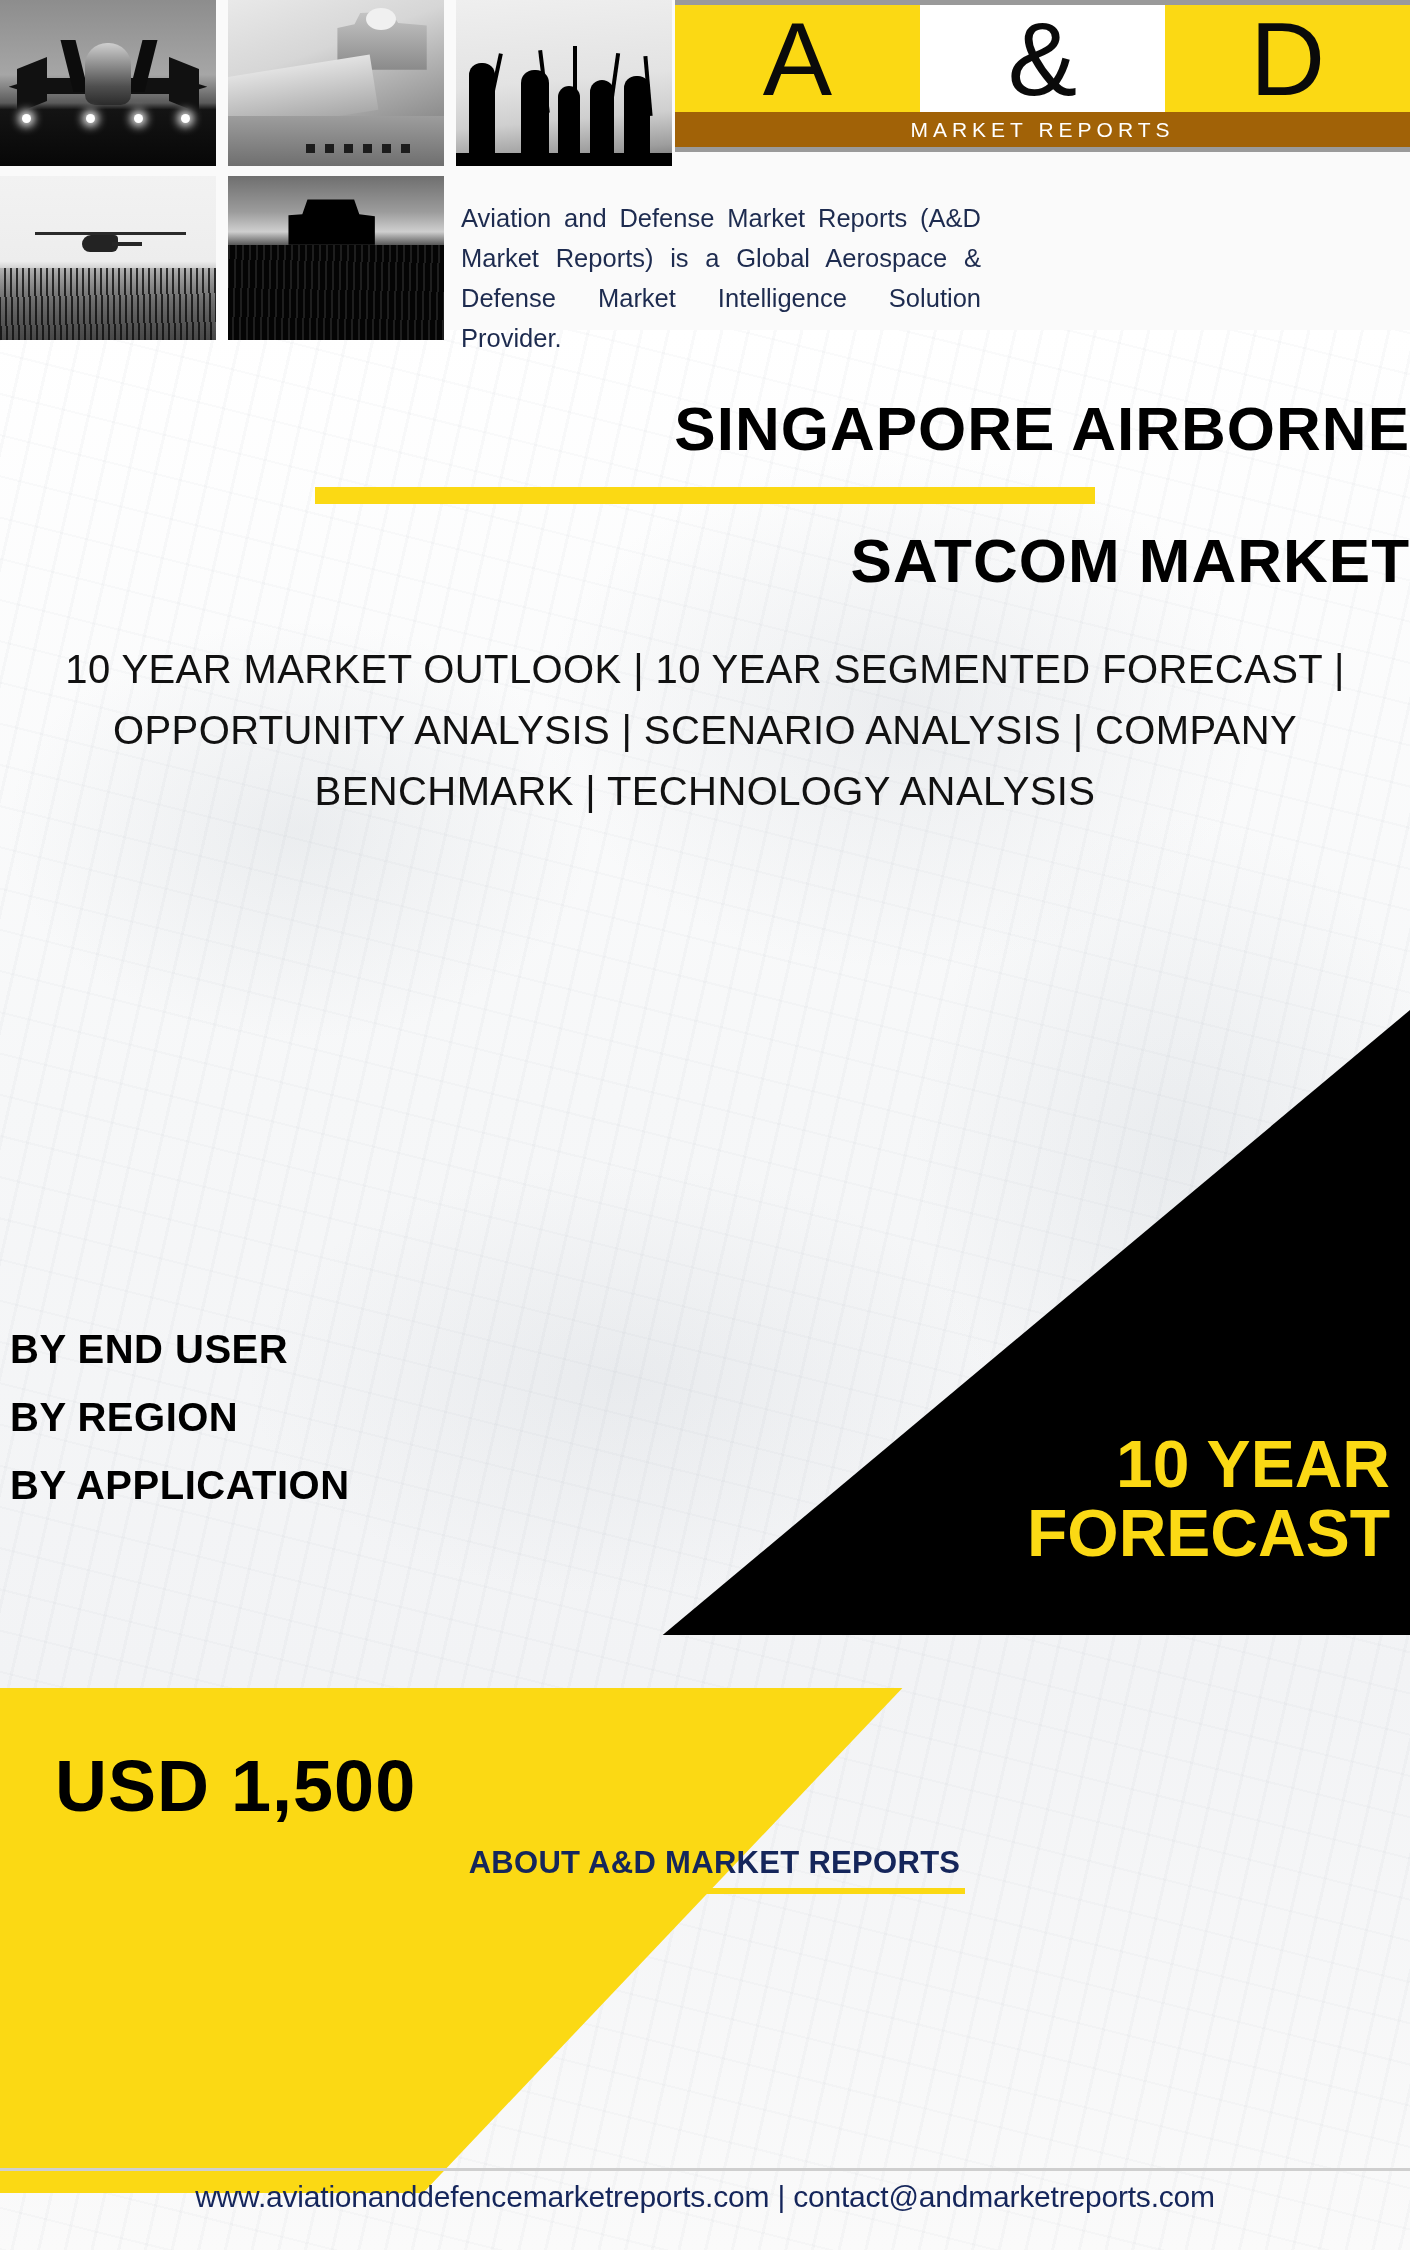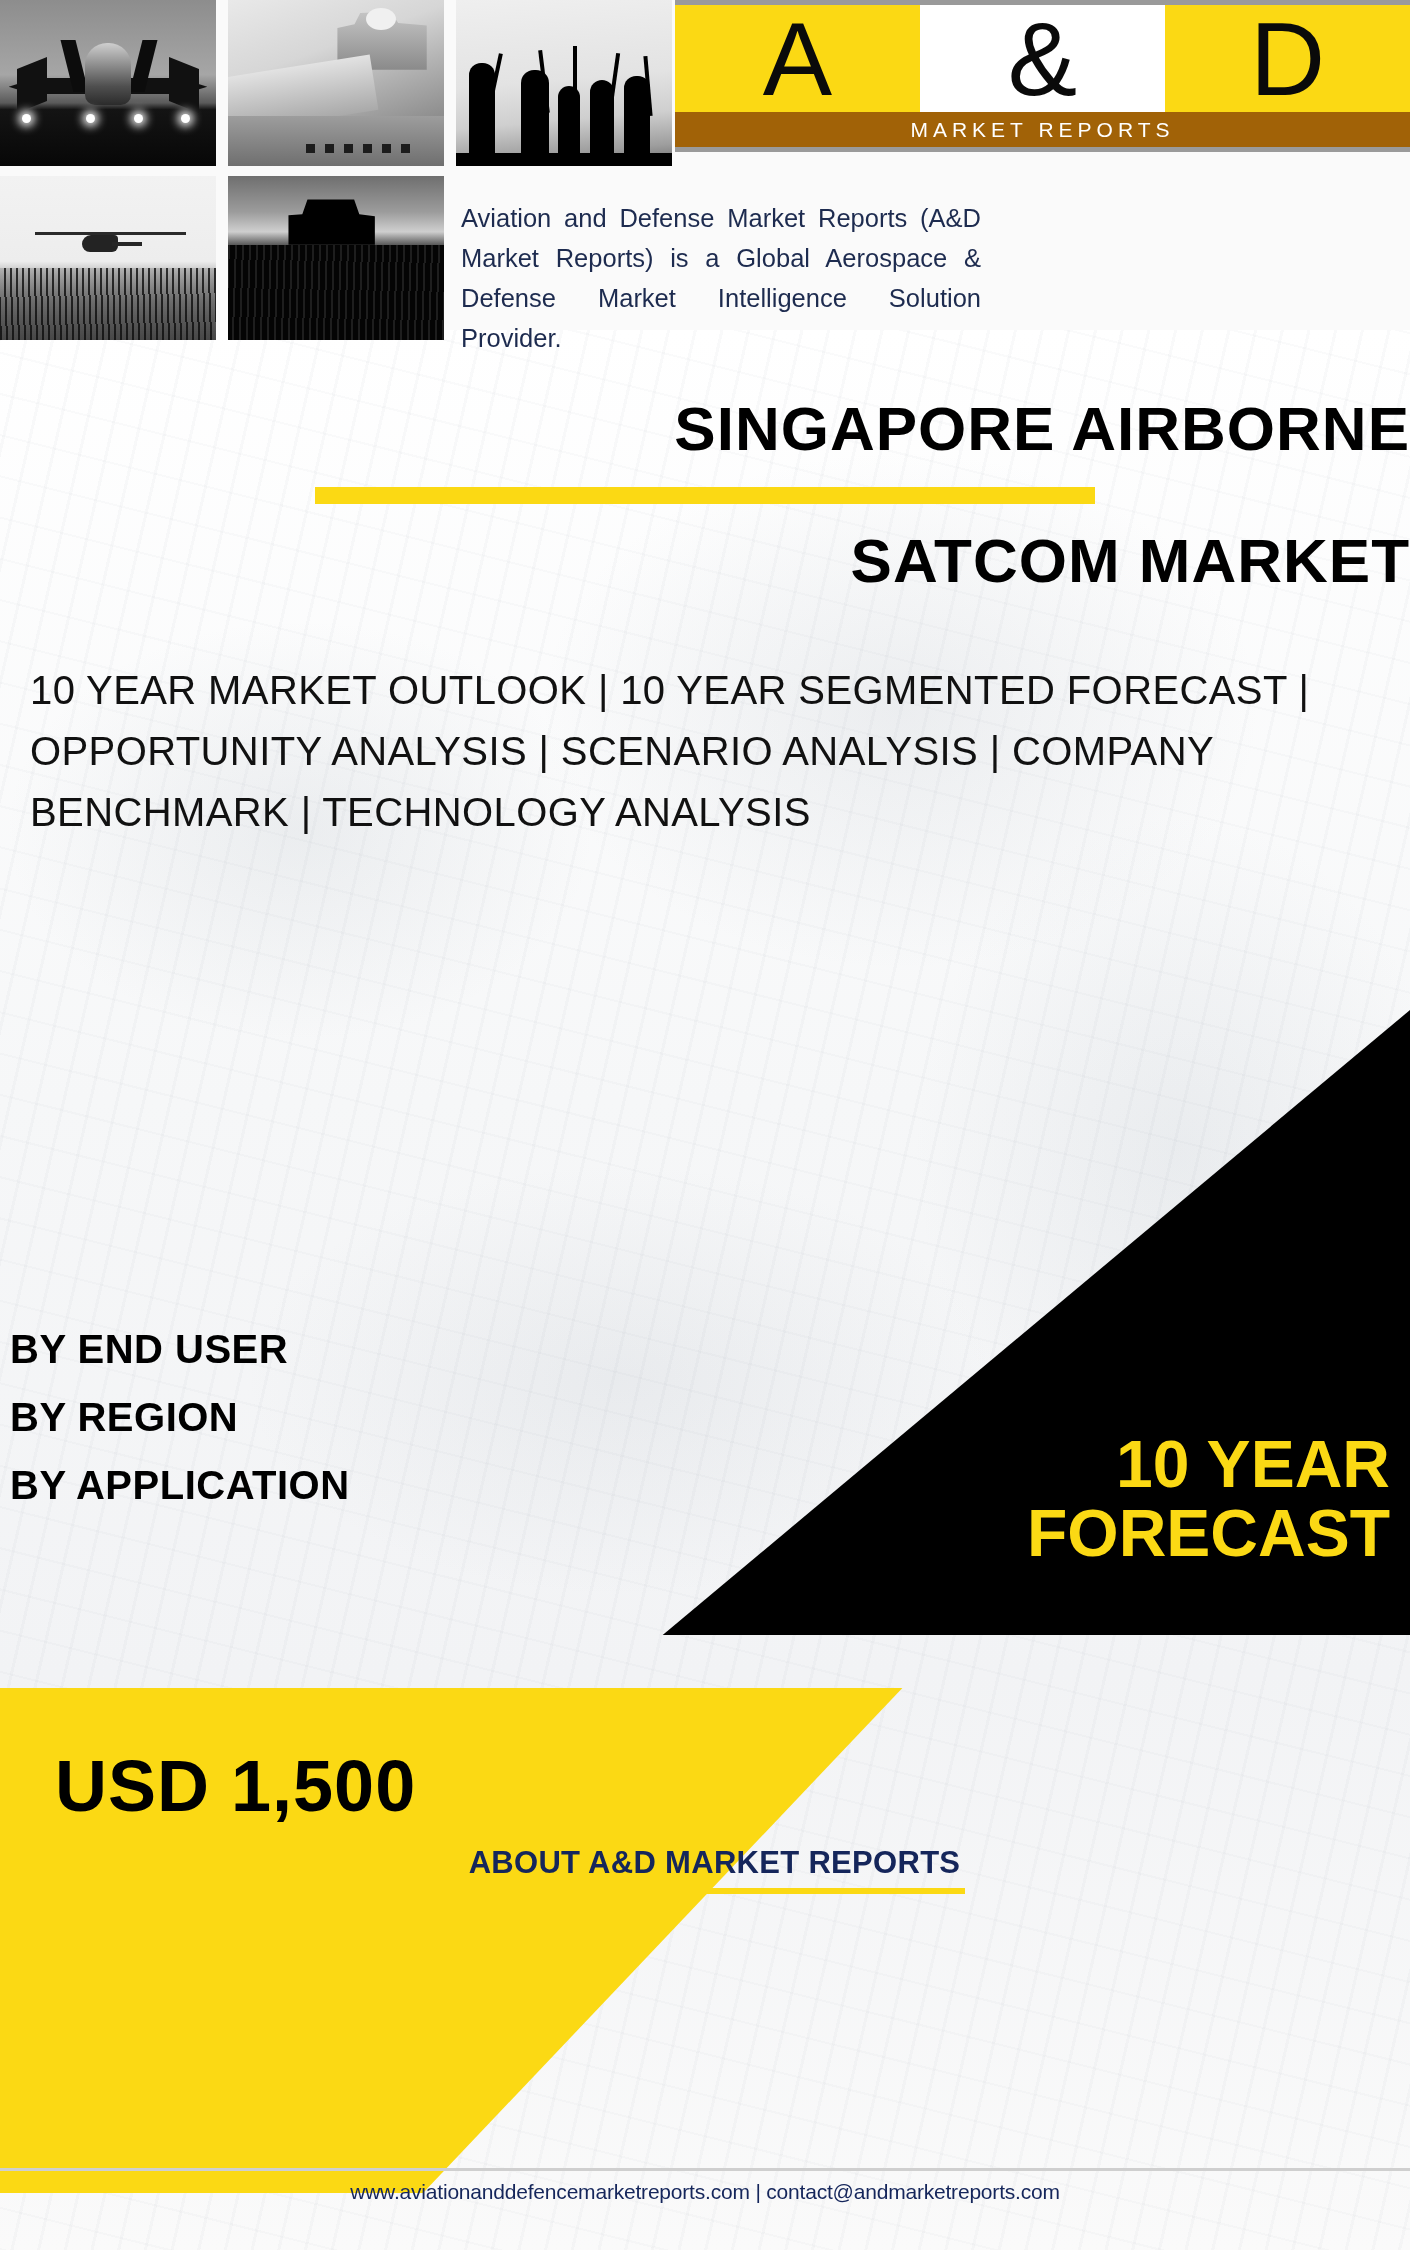--- a/index.html
+++ b/index.html
@@ -98,21 +98,21 @@
     font-family:"Liberation Sans",sans-serif;font-weight:400;}
 
   
   .headline{position:absolute;left:0;top:394px;width:1410px;text-align:right;}
   .headline .l1,.headline .l2{
     font-size:62px;font-weight:bold;letter-spacing:1px;color:#000;line-height:1.12;
     font-family:"Liberation Sans",sans-serif;}
   .headline .rule{width:780px;height:17px;background:#FBD914;margin:24px auto 22px;}
 
   
-  .subtitle{position:absolute;left:30px;top:660px;width:1350px;text-align:left;
+  .subtitle{position:absolute;left:30px;top:639px;width:1350px;text-align:center;
     font-size:40px;line-height:61px;color:#111;font-weight:400;letter-spacing:.4px;
     font-family:"Liberation Sans",sans-serif;}
 
   
   .wedge{position:absolute;left:0;top:1010px;width:1410px;height:625px;background:#000;
      clip-path:polygon(100% 0,100% 100%,47% 100%);}
   .wedge-text{position:absolute;left:870px;top:1430px;width:520px;text-align:right;
      color:#FBD914;font-weight:bold;font-size:66px;line-height:1.04;letter-spacing:0px;
      font-family:"Liberation Sans",sans-serif;}
 
@@ -132,21 +132,21 @@
   .about h3{margin:0;font-size:31px;font-weight:bold;color:#15265b;letter-spacing:.3px;
      text-align:center;font-family:"Liberation Sans",sans-serif;}
   .about .uline{width:500px;height:6px;background:#FBD914;margin:7px auto 0;}
   .about ul{margin:26px 0 0 34px;padding:0 0 0 22px;}
   .about li{font-size:30px;font-weight:bold;color:#15265b;line-height:40px;margin-bottom:5px;
      letter-spacing:.2px;font-family:"Liberation Sans",sans-serif;}
 
   
   .footrule{position:absolute;left:0;top:2168px;width:1410px;height:3px;background:#cfcfcf;}
   .footer{position:absolute;left:0;top:2180px;width:1410px;text-align:center;
-     font-size:21px;color:#15265b;letter-spacing:-.2px;font-family:"Liberation Sans",sans-serif;}
+     font-size:30px;color:#15265b;letter-spacing:-.2px;font-family:"Liberation Sans",sans-serif;}
 </style>
 </head>
 <body>
 
 <div id="poster">
 
   <div class="bg-watermark"></div>
 
   <div class="photo-grid">
     <div class="ph ph1">

